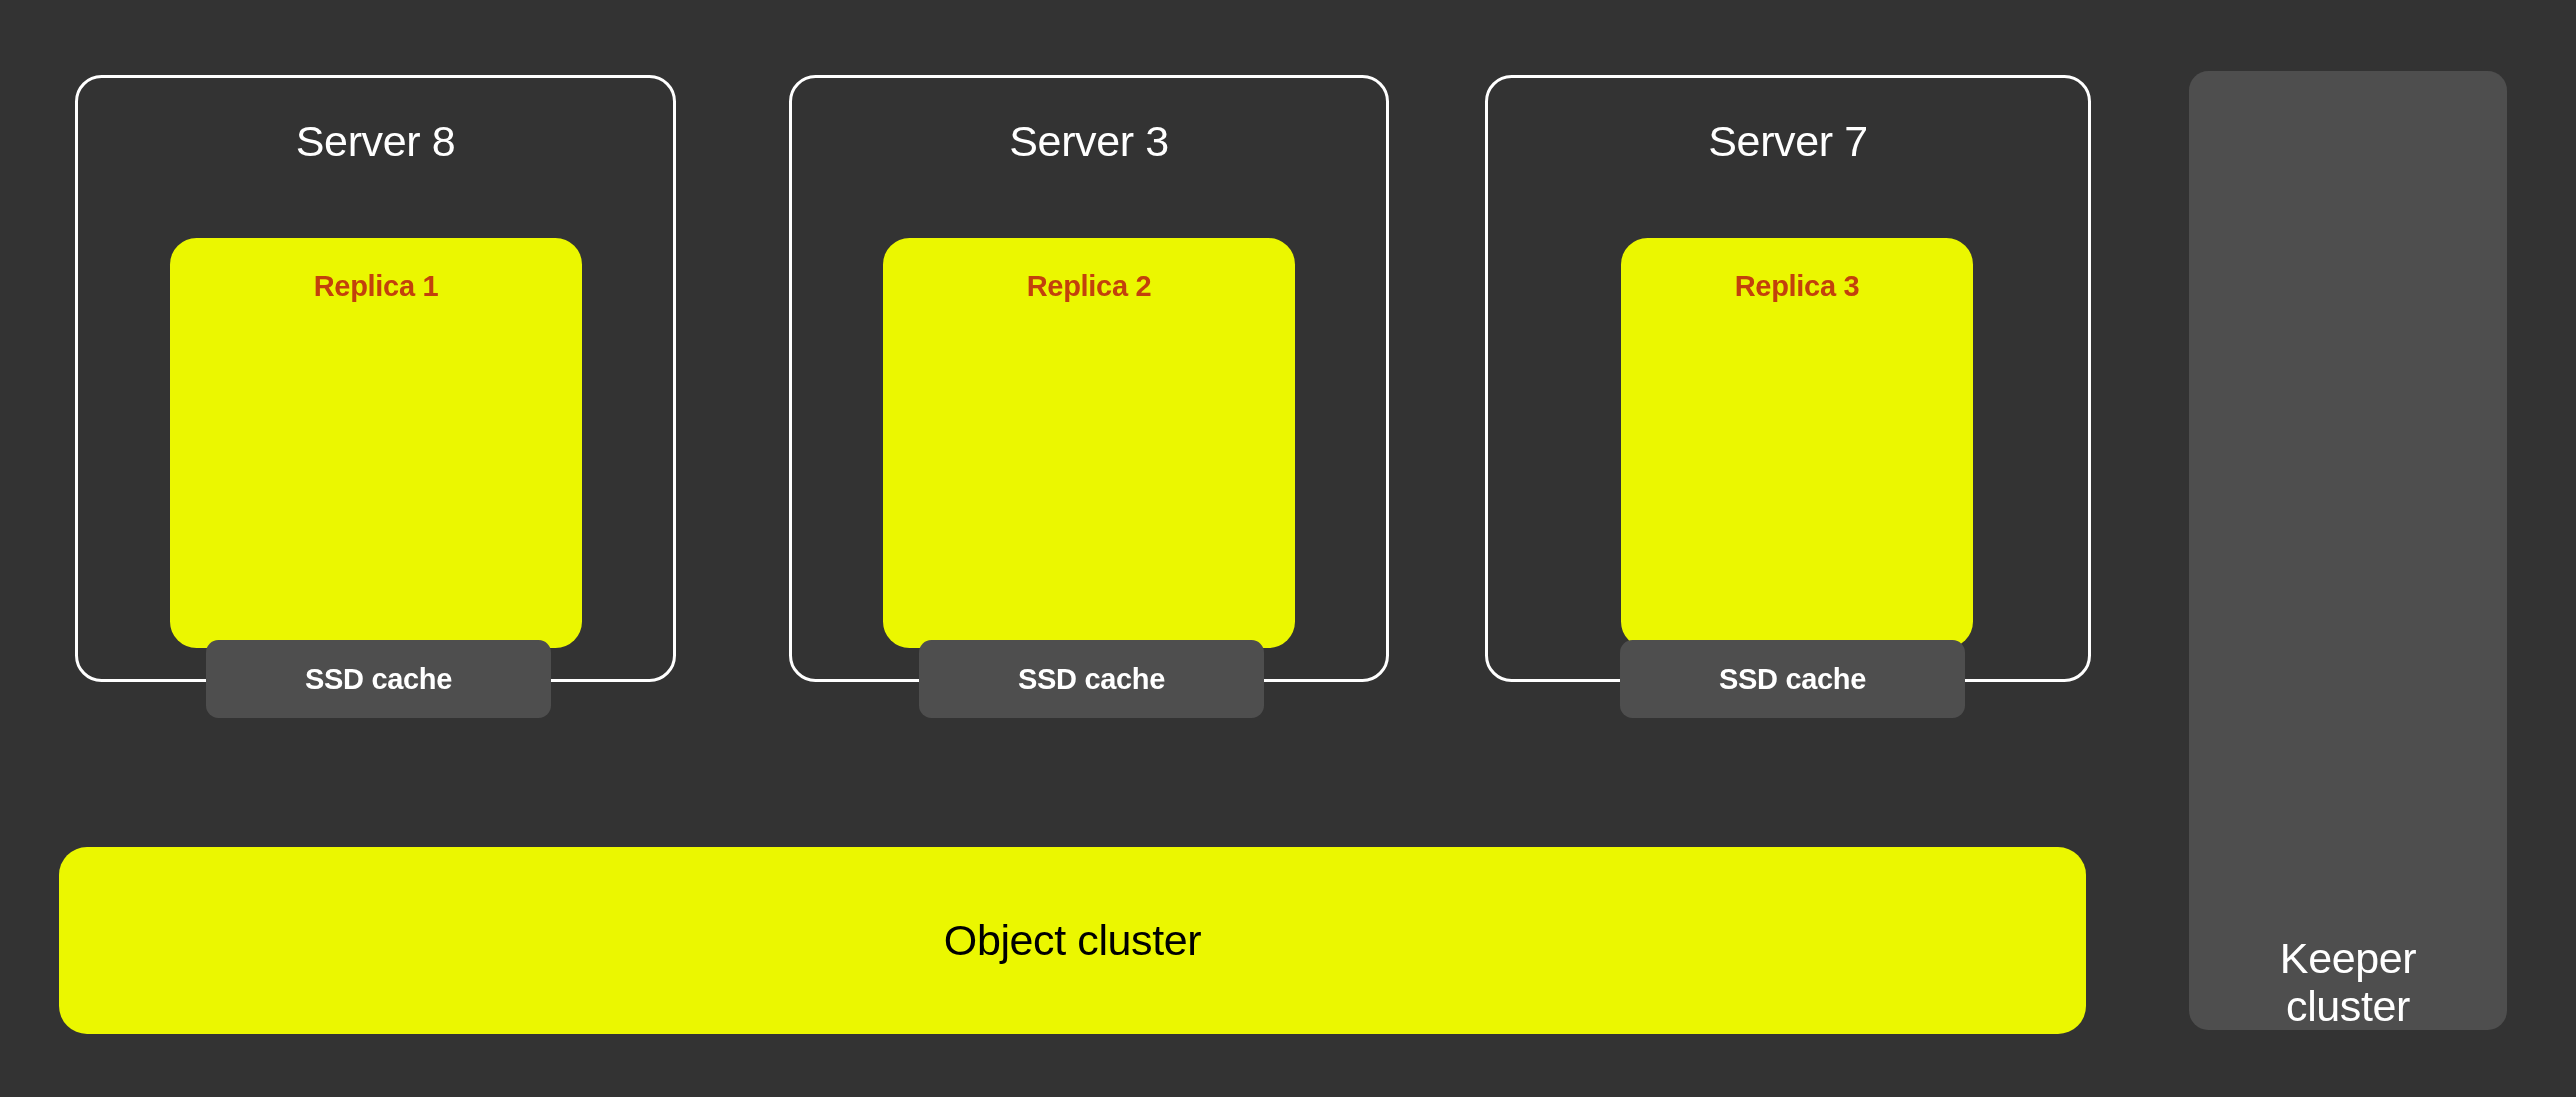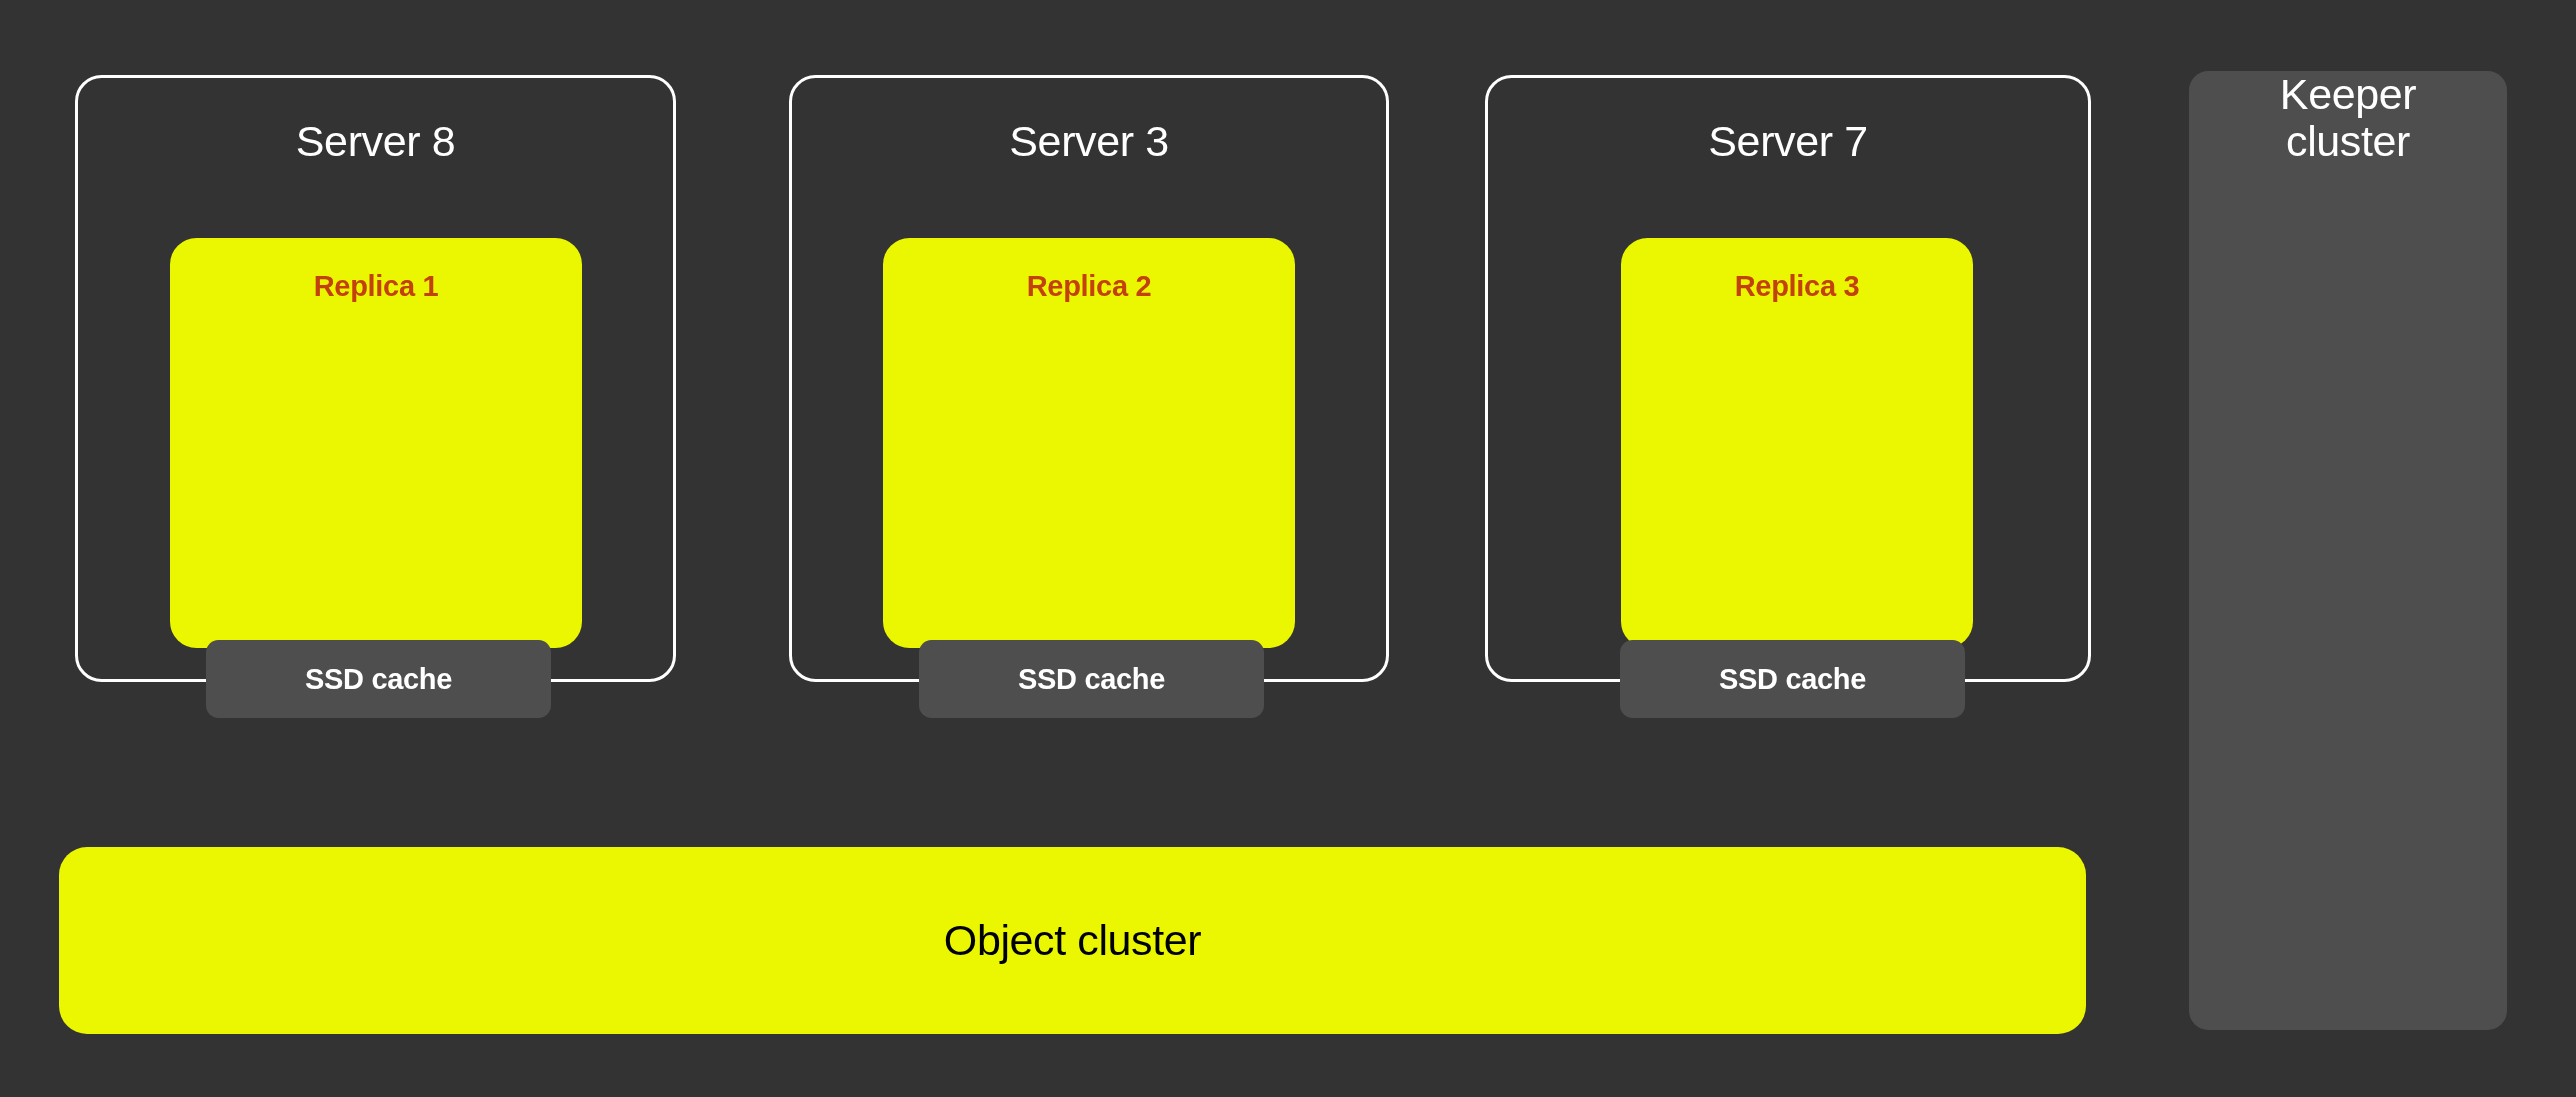--- a/index.html
+++ b/index.html
@@ -116,21 +116,21 @@
   #keeper-cluster {
     position: absolute;
     left: 2189px;
     top: 71px;
     width: 318px;
     height: 959px;
     background: #4E4E4E;
     border-radius: 19.4px;
     z-index: 2;
     display: flex;
-    align-items: flex-start;
+    align-items: flex-end;
     justify-content: center;
   }
   #keeper-cluster .keeper-label {
     color: #FFFFFF;
     font-size: 43px;
     font-weight: 400;
     line-height: 1.1;
     letter-spacing: -0.4px;
     text-align: center;
   }

